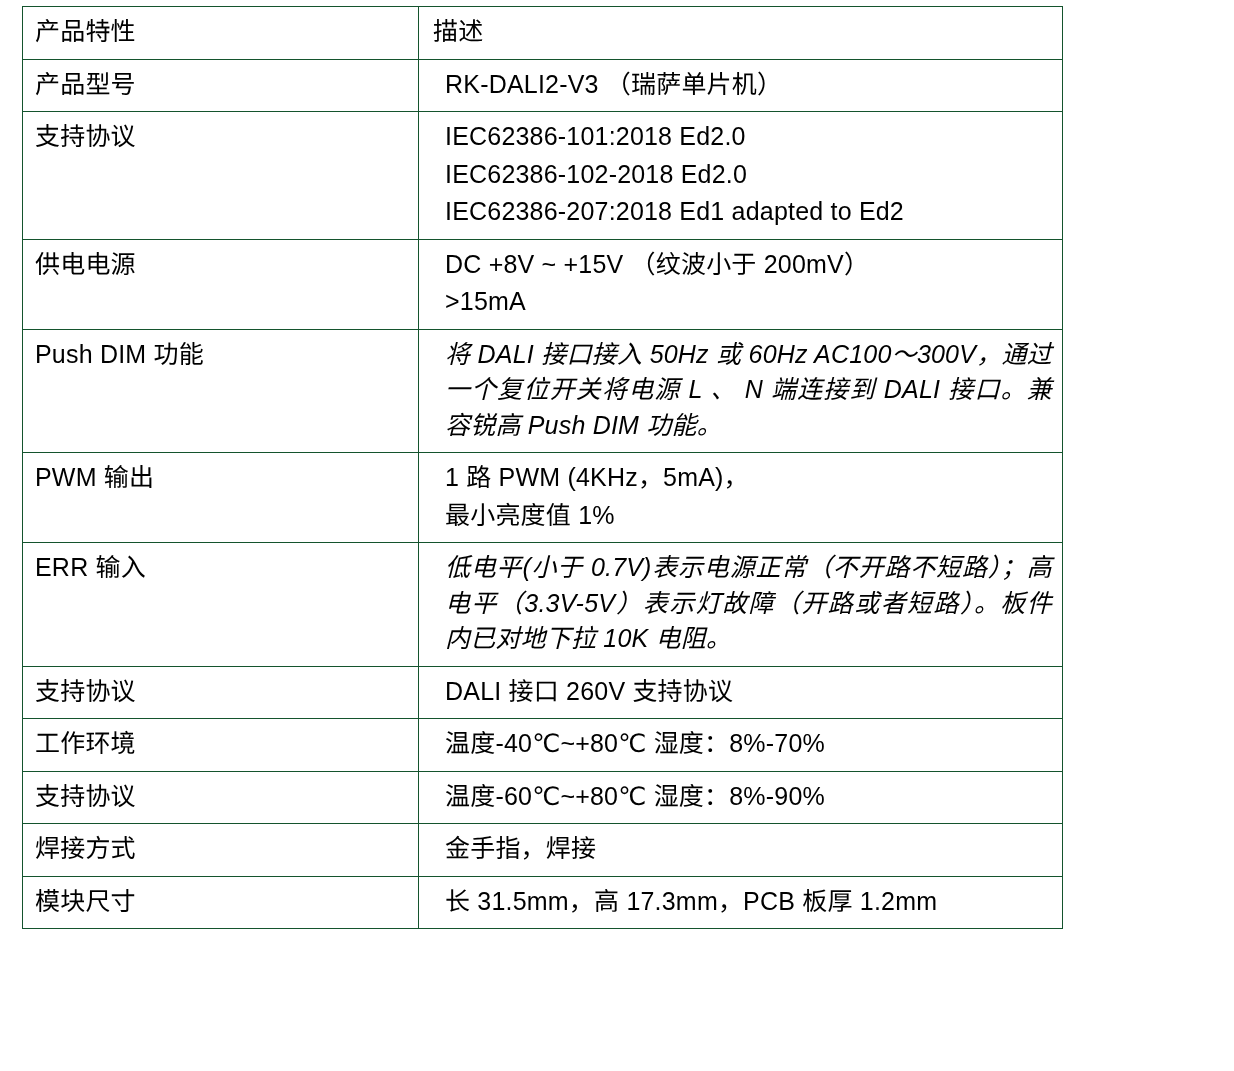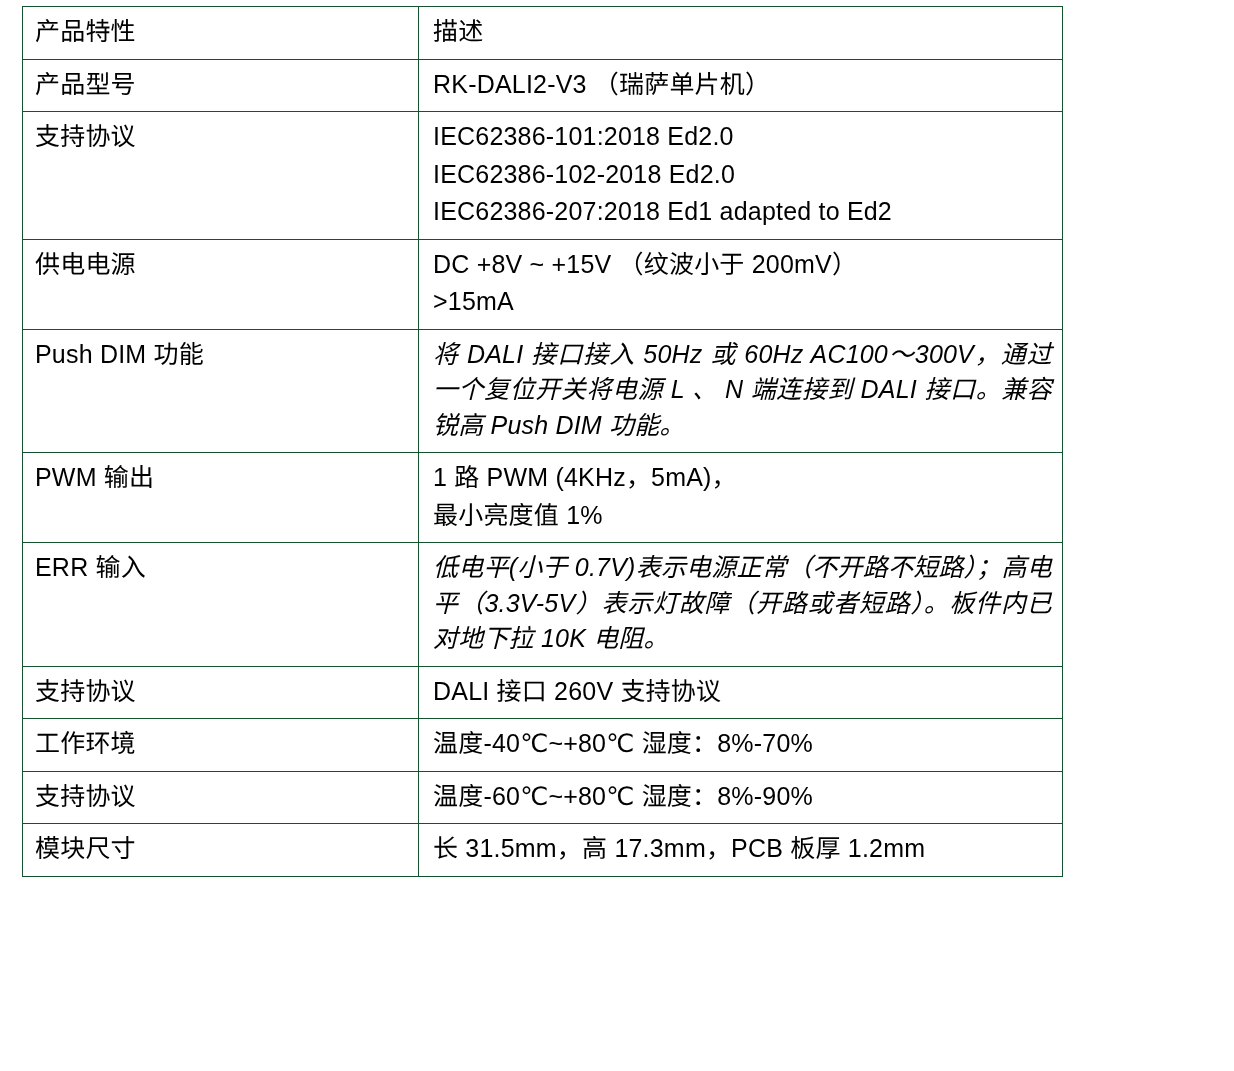--- a/index.html
+++ b/index.html
@@ -33,21 +33,21 @@
     vertical-align: top;
     padding: 7px 10px 9px 14px;
     font-size: 25px;
     line-height: 1.42;
     letter-spacing: 0.2px;
   }
   table.spec td.label {
     padding-left: 12px;
   }
   table.spec td.value p {
-    margin: 0 0 2px 0;
+    margin: 0 0 2px 12px;
   }
   table.spec td.value p:last-child {
     margin-bottom: 0;
   }
   .just {
     text-align: justify;
     text-justify: inter-ideograph;
     font-style: italic;
   }
 </style>
@@ -127,20 +127,26 @@
         </td>
       </tr>
 
       <tr>
         <td class="label">支持协议</td>
         <td class="value">
           <p>温度-60℃~+80℃  湿度：8%-90%</p>
         </td>
       </tr>
 
+      <tr>
+        <td class="label">焊接方式</td>
+        <td class="value">
+          <p>金手指，焊接</p>
+        </td>
+      </tr>
 
       <tr>
         <td class="label">模块尺寸</td>
         <td class="value">
           <p>长 31.5mm，高 17.3mm，PCB 板厚 1.2mm</p>
         </td>
       </tr>
     </tbody>
   </table>
 </div>

